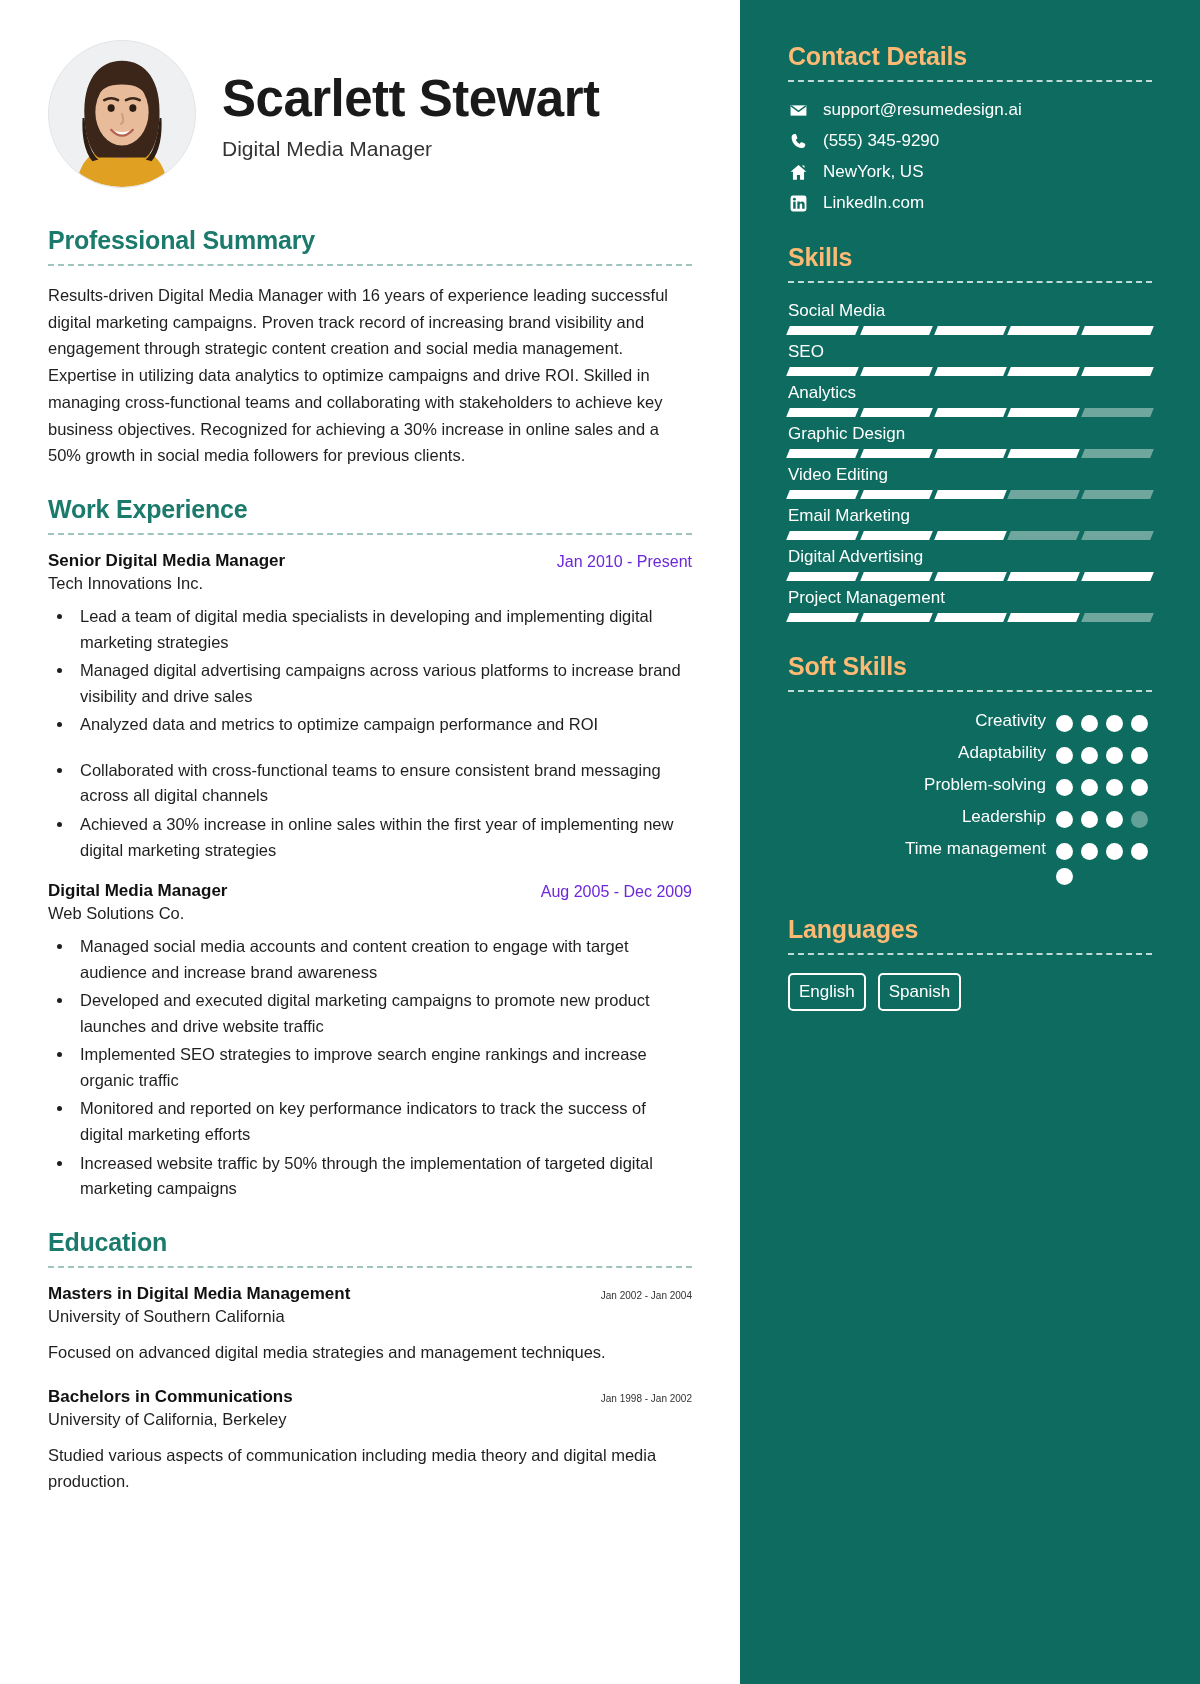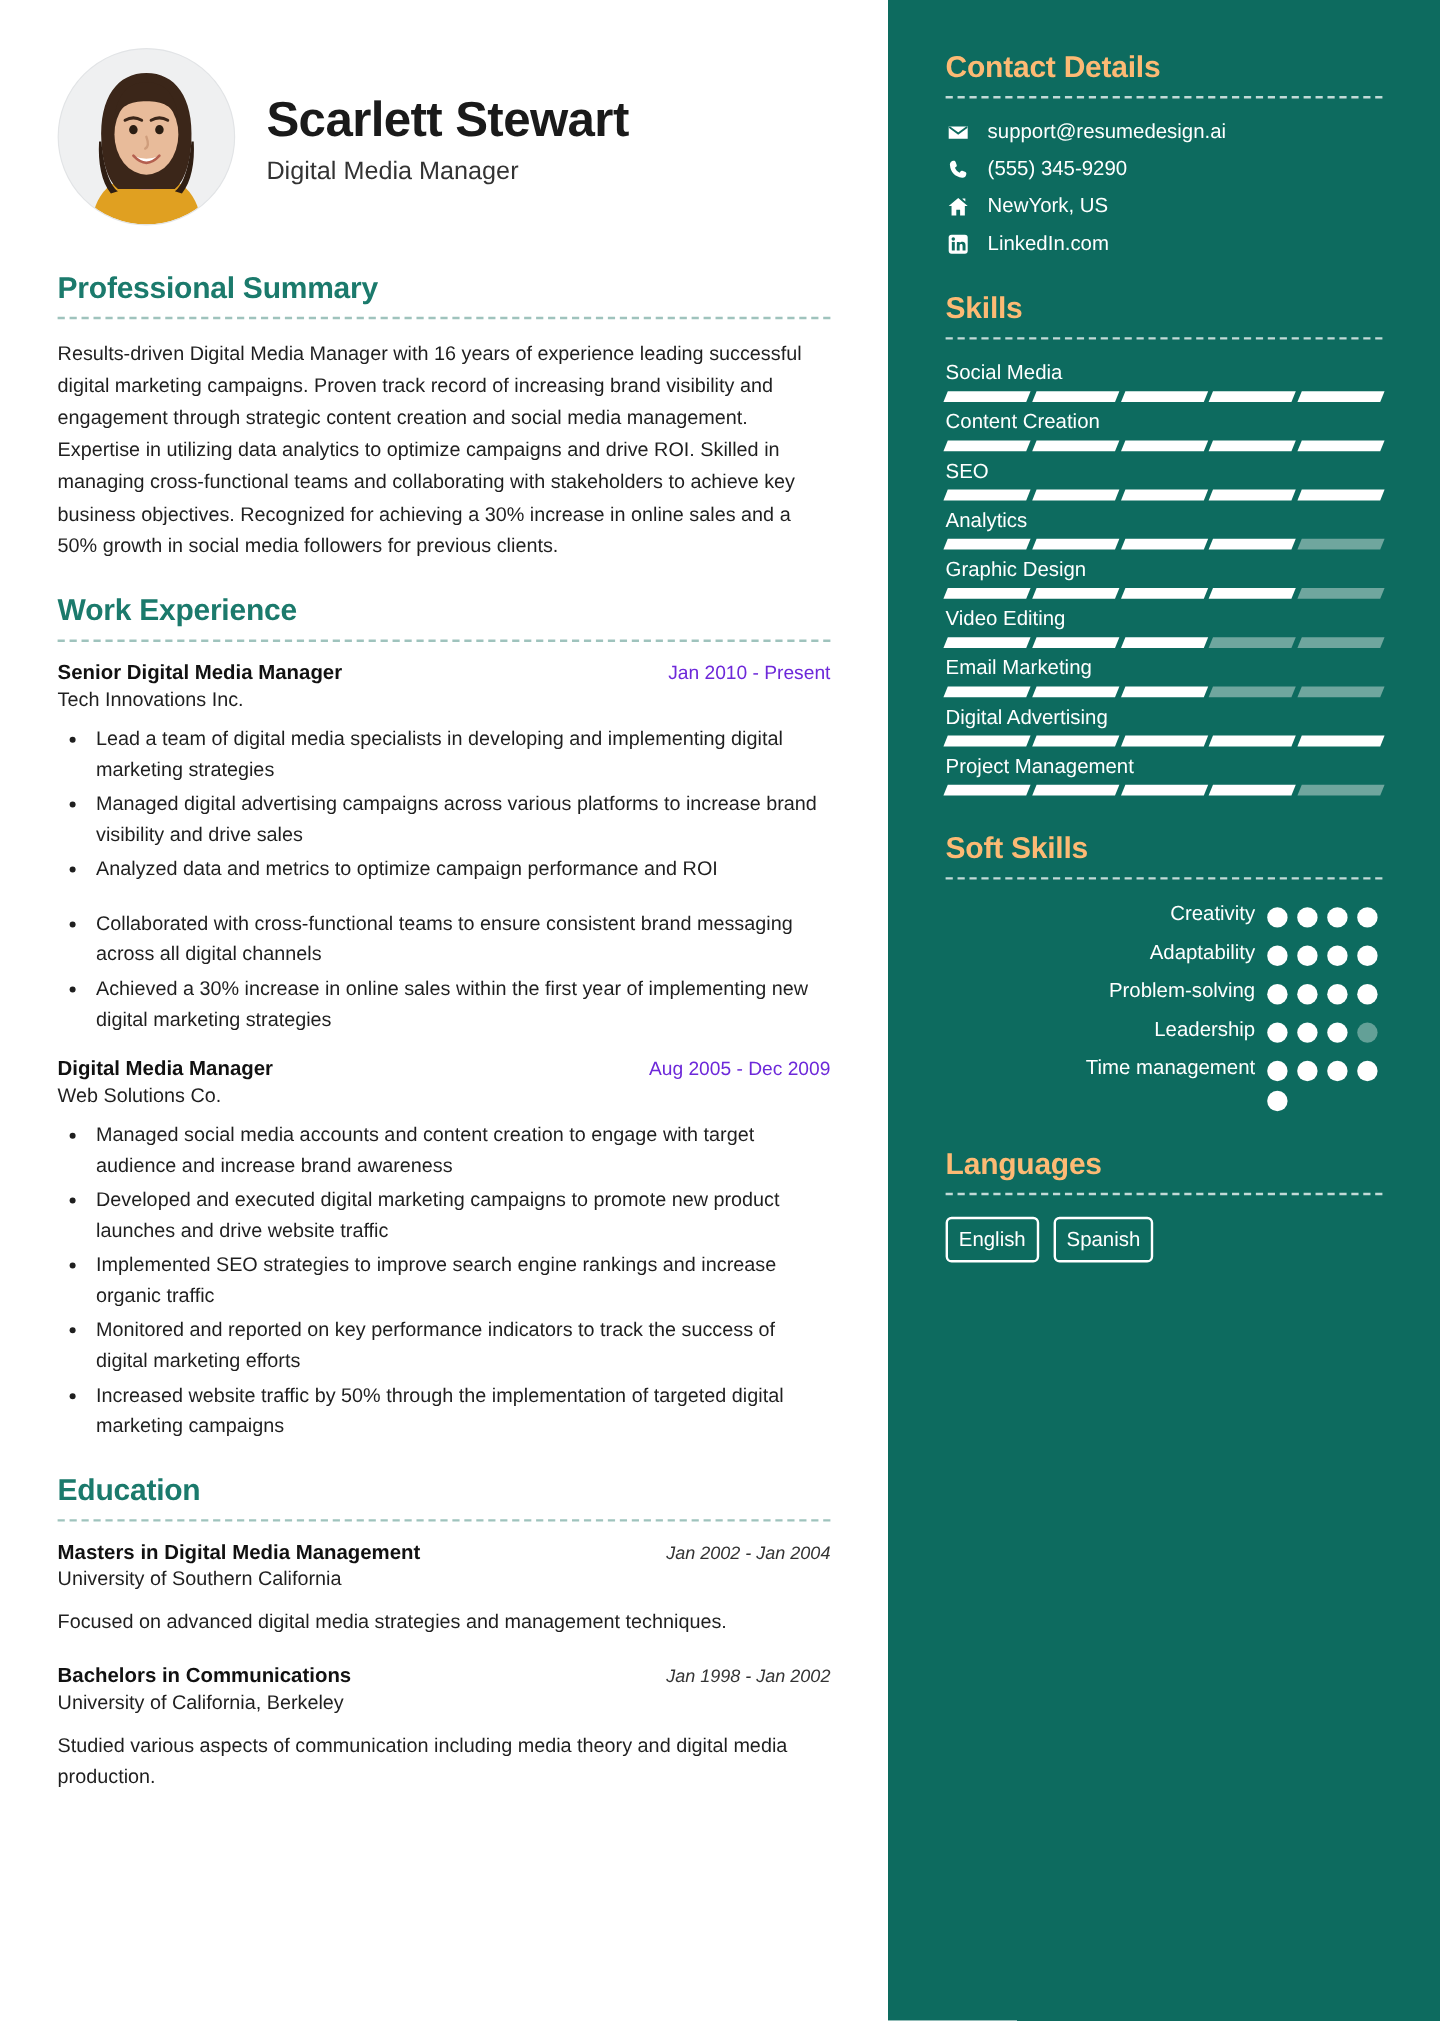--- a/index.html
+++ b/index.html
@@ -28,21 +28,21 @@
   .avatar {
     width: 148px; height: 148px; border-radius: 50%;
     overflow: hidden; flex: 0 0 148px;
     background: #eceef0;
     border: 1px solid #e2e4e6;
     position: relative;
   }
   .avatar svg { display:block; width: 100%; height: 100%; }
   .head-text { padding-top: 4px; }
   .name {
-    font-size: 41px; font-weight: 700; color: #1a1a1a;
+    font-size: 51px; font-weight: 700; color: #1a1a1a;
     letter-spacing: -0.5px; line-height: 1.1;
   }
   .role { font-size: 21px; color: #333333; margin-top: 9px; font-weight: 400; }
 
   .section { margin-bottom: 26px; }
   .sec-title {
     font-size: 25px; font-weight: 700; color: #1b7a6c;
     letter-spacing: -0.2px;
   }
   .dashed {
@@ -62,21 +62,21 @@
   ul.bullets { margin: 11px 0 18px 26px; }
   ul.bullets li {
     font-size: 16.5px; color: #1f1f1f; line-height: 1.55;
     margin-bottom: 3px; padding-left: 6px;
   }
   ul.bullets li.spaced { margin-top: 20px; }
 
   .edu { margin-bottom: 8px; }
   .edu-head { display: flex; align-items: baseline; justify-content: space-between; gap: 14px; }
   .edu-title { font-size: 17px; font-weight: 700; color: #111111; }
-  .edu-date { font-size: 15px; color: #333333; white-space: nowrap; font-style: italic; }
+  .edu-date { font-size: 10px; color: #333333; white-space: nowrap; }
   .edu-org { font-size: 16.5px; color: #1f1f1f; margin-top: 3px; }
   .edu-desc { font-size: 16.5px; color: #1f1f1f; line-height: 1.55; margin-top: 14px; margin-bottom: 22px; }
 
   
   .sidebar {
     width: 460px;
     background: #0d6b5f;
     color: #ffffff;
     padding: 42px 48px 0 48px;
   }
@@ -305,30 +305,20 @@
             <div class="skill-label">Social Media</div>
             <div class="skill-bar">
               <div class="seg"></div>
               <div class="seg"></div>
               <div class="seg"></div>
               <div class="seg"></div>
               <div class="seg"></div>
             </div>
           </div>
           <div class="skill-item">
-            <div class="skill-label">Content Creation</div>
-            <div class="skill-bar">
-              <div class="seg"></div>
-              <div class="seg"></div>
-              <div class="seg"></div>
-              <div class="seg"></div>
-              <div class="seg"></div>
-            </div>
-          </div>
-          <div class="skill-item">
             <div class="skill-label">SEO</div>
             <div class="skill-bar">
               <div class="seg"></div>
               <div class="seg"></div>
               <div class="seg"></div>
               <div class="seg"></div>
               <div class="seg"></div>
             </div>
           </div>
           <div class="skill-item">

